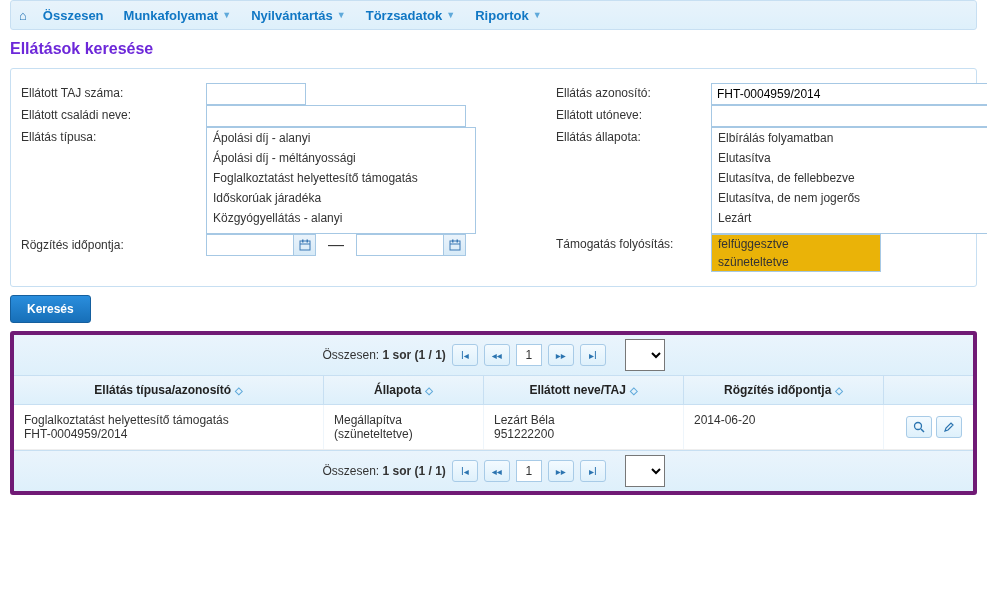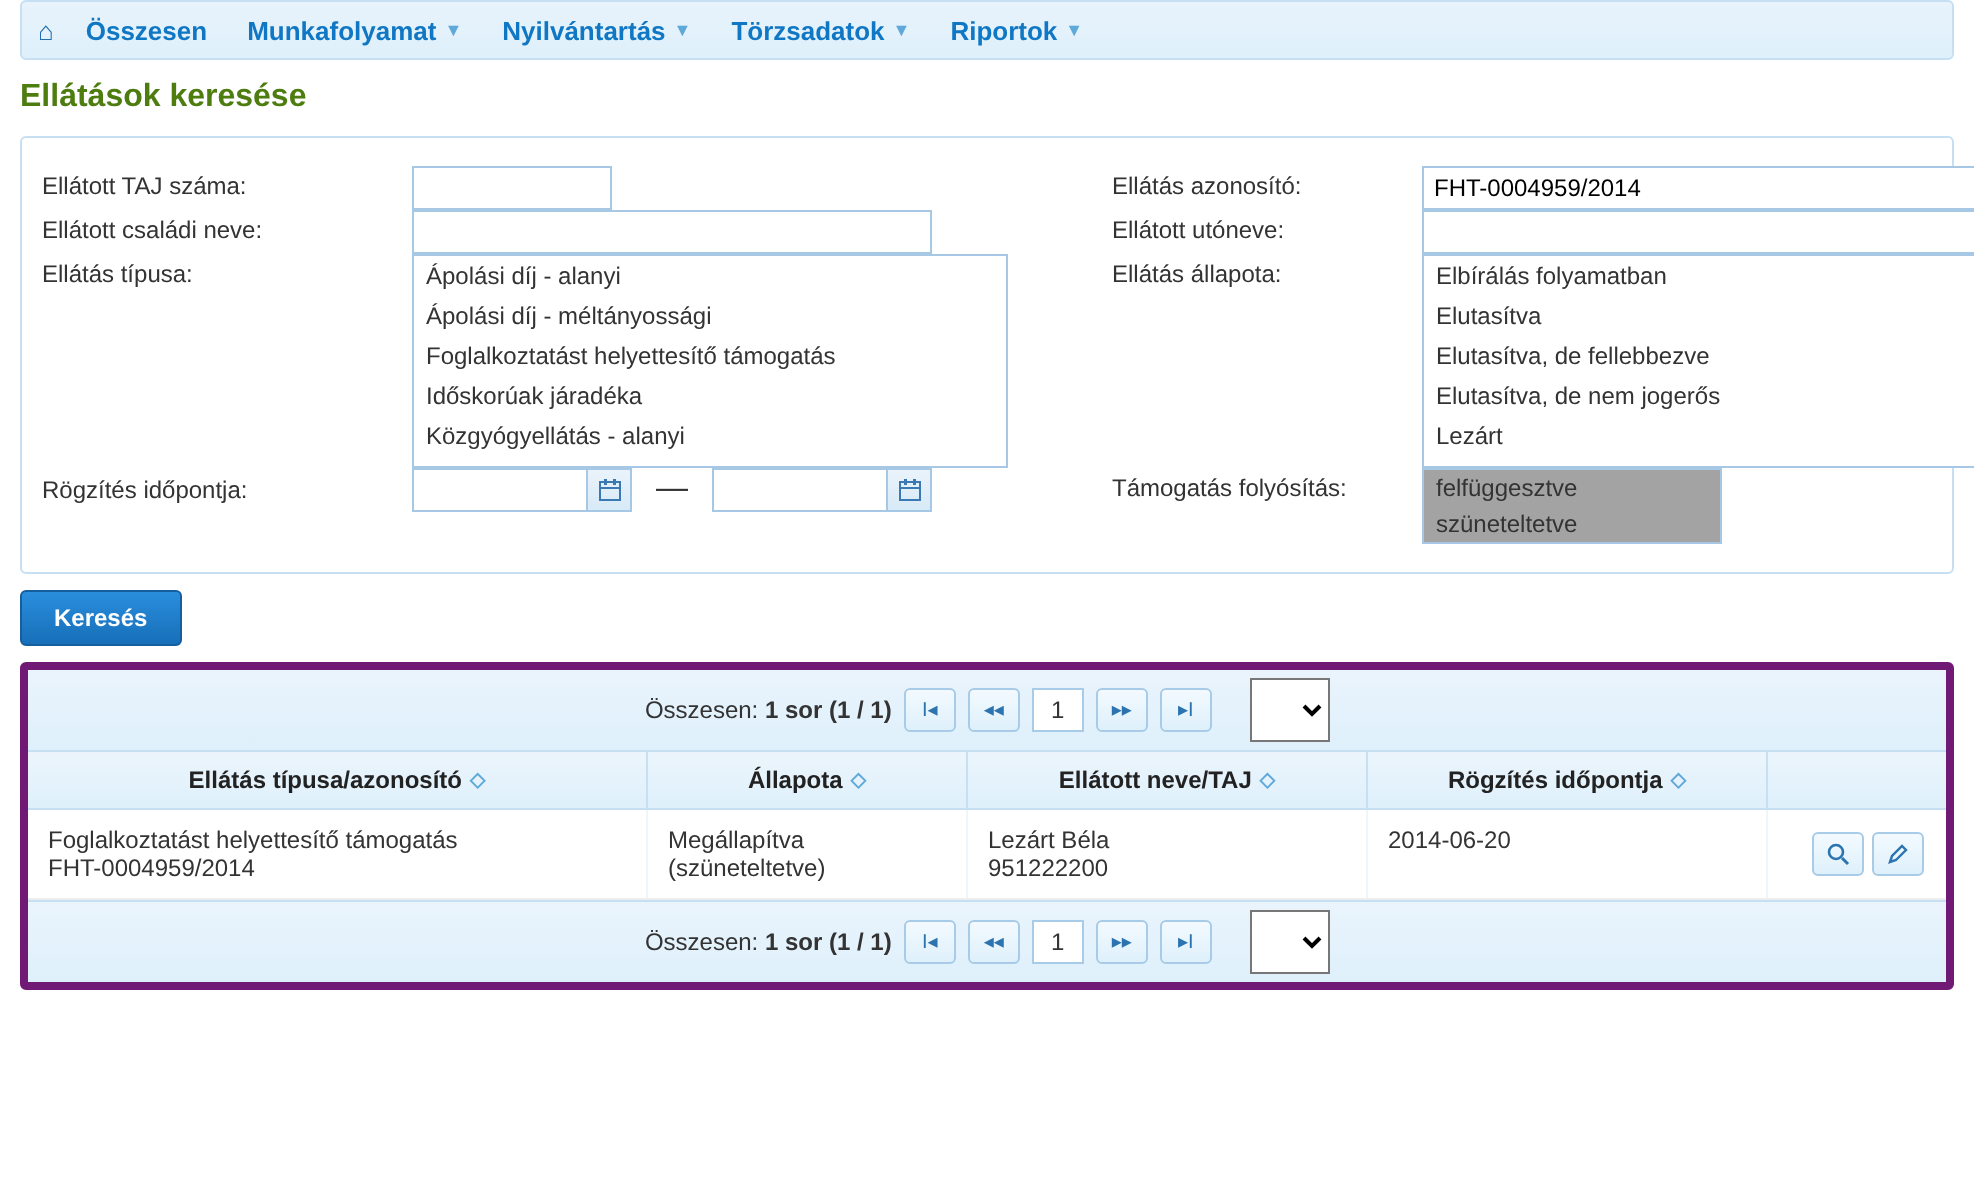--- a/index.html
+++ b/index.html
@@ -37,21 +37,21 @@
   }
   .navbar .nav-item .caret {
     margin-left: 4px;
     font-size: 9px;
     color: #5fa9da;
   }
   h2.page-title {
     font-size: 16px;
     font-weight: bold;
     margin: 4px 10px 10px 10px;
-    color: #4d7c0f;
+    color: #6d28d9;
   }
   .panel {
     border: 1px solid #c7dff2;
     border-radius: 3px;
     margin: 0 10px 8px 10px;
     padding: 14px 10px;
     background: #fff;
   }
   .form-grid {
     display: grid;
@@ -63,32 +63,32 @@
     border: 1px solid #a6c8e4;
     height: 22px;
     padding: 2px 5px;
     font-size: 12px;
     background: #fff;
   }
   input.w-short { width: 100px; }
   input.w-long  { width: 290px; }
   select.multi, .multi-box {
     border: 1px solid #a6c8e4;
-    width: 298px;
+    width: 270px;
     height: 107px;
     font-size: 12px;
     overflow-y: scroll;
     background: #fff;
   }
   .multi-box .opt { padding: 3px 6px; cursor: pointer; white-space: nowrap; }
   .multi-small {
     border: 1px solid #a6c8e4;
-    width: 150px;
-    font-size: 12px;
-    background: #a3a3a3;
+    width: 170px;
+    font-size: 12px;
+    background: #eab308;
   }
   .multi-small .opt { padding: 2px 6px; cursor: pointer; }
   .date-row { display: flex; align-items: center; gap: 10px; }
   .date-wrap { position: relative; display: inline-block; }
   .date-wrap input { width: 110px; padding-right: 24px; }
   .date-wrap .cal-btn {
     position: absolute;
     right: 1px; top: 1px;
     width: 22px; height: 20px;
     background: linear-gradient(to bottom,#eaf3fb,#d7eaf7);

